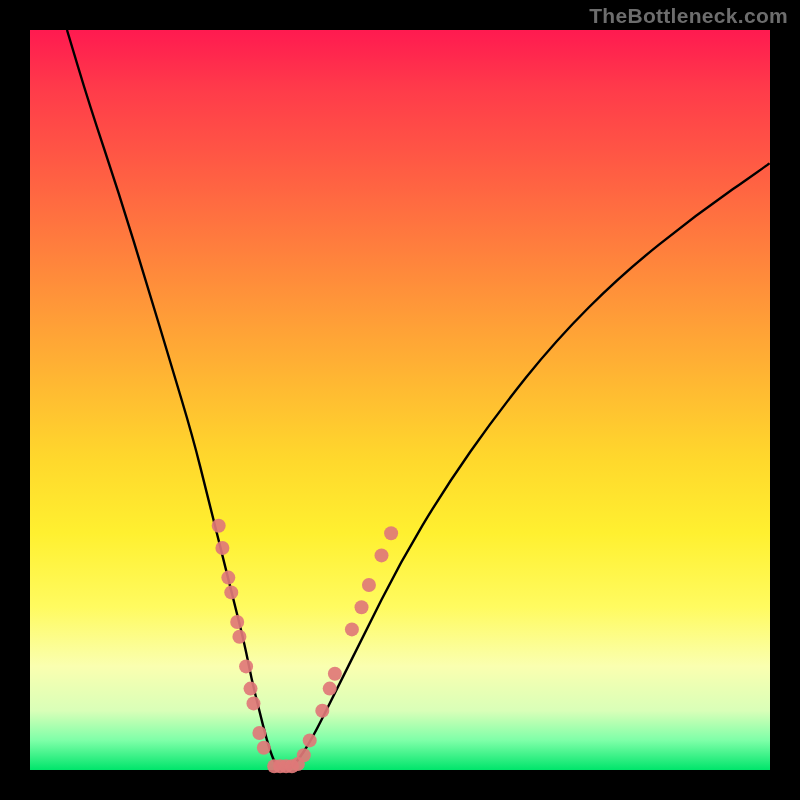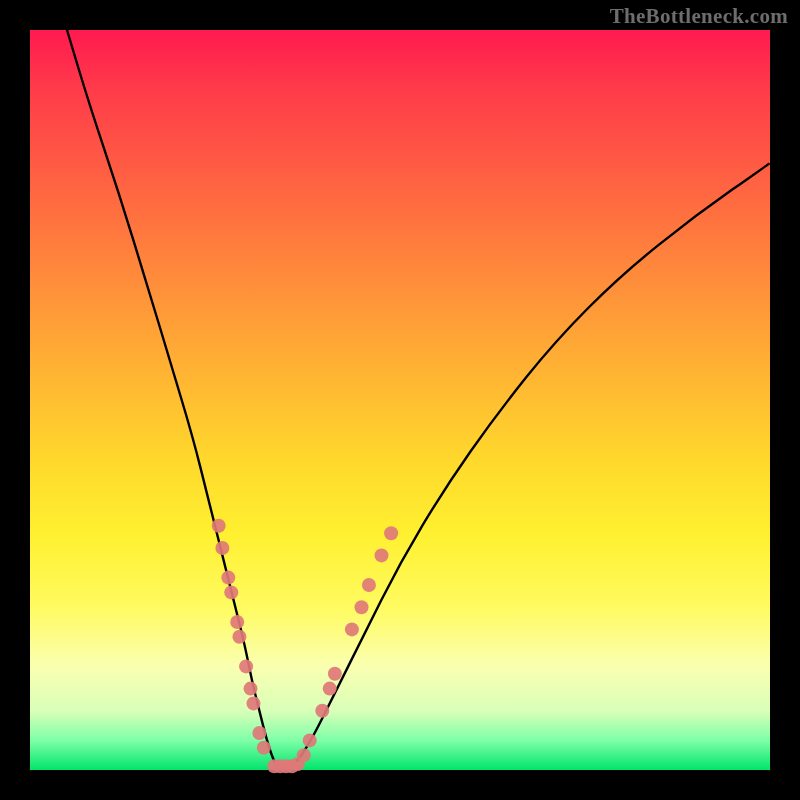--- a/index.html
+++ b/index.html
@@ -11,21 +11,20 @@
     overflow: hidden;
     font-family: Arial, Helvetica, sans-serif;
   }
   .frame {
     position: absolute;
     left: 0;
     top: 0;
     width: 800px;
     height: 800px;
     background: #000;
-    font-family: Liberation Serif, serif;
   }
   .plot {
     position: absolute;
     left: 30px;
     top: 30px;
     width: 740px;
     height: 740px;
     background: linear-gradient(
       to bottom,
       #ff1a50 0%,

